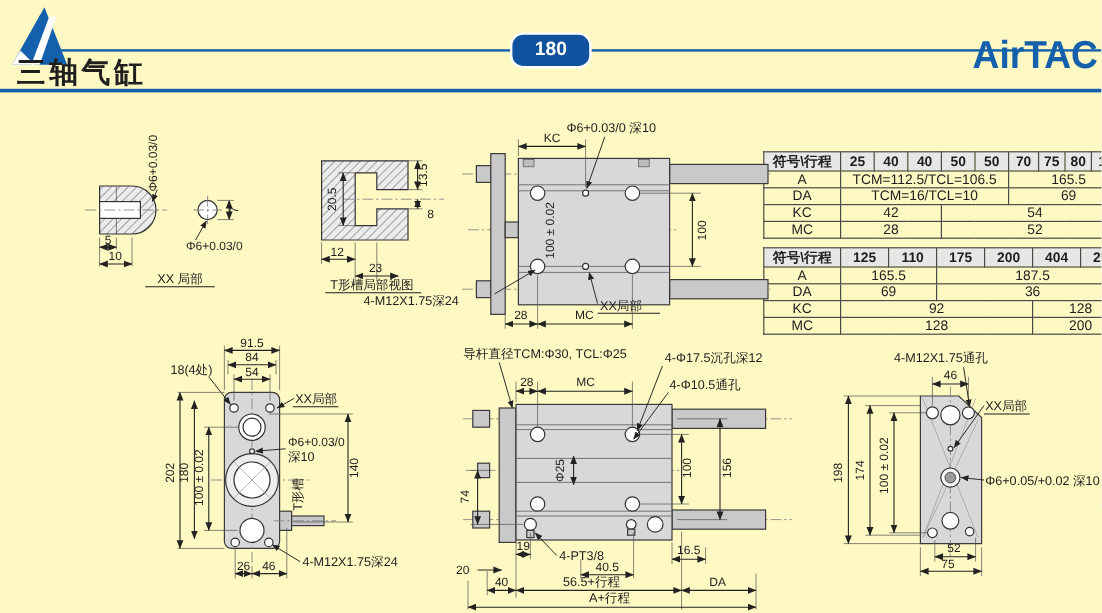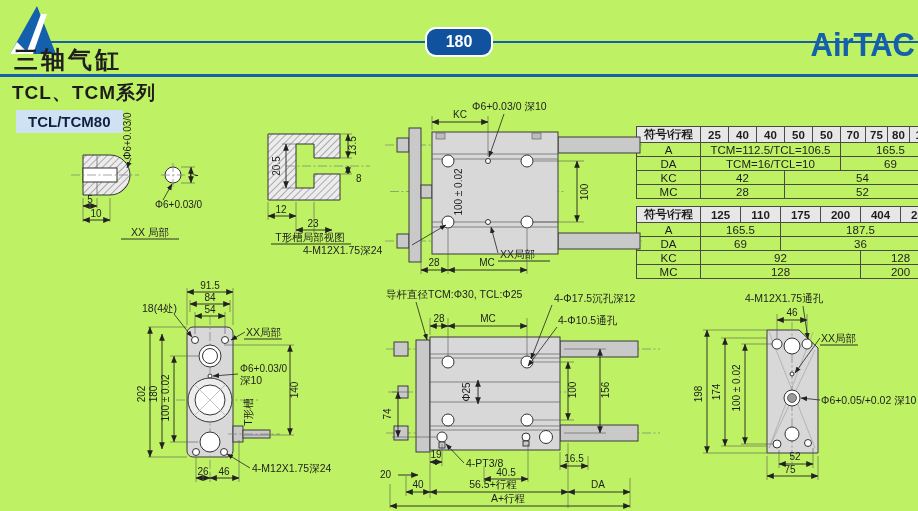--- a/index.html
+++ b/index.html
@@ -1,16 +1,16 @@
 <!DOCTYPE html>
 <html><head>
 <meta charset="utf-8">
 <style>
   html,body{margin:0;padding:0;background:#f2f2f2;}
-  .page{position:relative;width:918px;height:511px;background:#bef264;overflow:hidden;
+  .page{position:relative;width:918px;height:511px;background:#fef9c3;overflow:hidden;
         font-family:"Liberation Sans",sans-serif;color:#1d1d1d;}
   
   .rule1{position:absolute;top:41px;left:36px;right:0;height:2px;background:#1560ac;}
   .rule2{position:absolute;top:74px;left:0;right:0;height:3px;background:#1560ac;}
   .page-badge{position:absolute;top:29px;left:427px;width:64px;height:26px;background:#10529e;
               border-radius:9px;color:#fff;font-weight:bold;font-size:16px;text-align:center;
               line-height:26px;box-shadow:0 0 0 2px #fff;}
   .doc-title{position:absolute;left:14px;top:44px;font-size:24px;font-weight:bold;
              letter-spacing:3px;color:#1f1f1f;}
   .brand{position:absolute;right:3px;top:28px;font-size:31px;font-weight:bold;color:#1560ac;
@@ -60,22 +60,20 @@
   <div class="rule1"></div>
   <svg class="panel" style="left:7px;top:2px" width="52" height="56" viewBox="0 0 52 56">
     <polygon points="3,52 30,4 49,52" fill="#1560ac"></polygon>
     <polygon points="19,52 34,12 40,12 26,52" fill="#fff"></polygon>
     <polygon points="3,52 10,40 22,52" fill="#fff"></polygon>
   </svg>
   <div class="page-badge">180</div>
   <div class="doc-title">三轴气缸</div>
   <div class="brand">AirTAC</div>
   <div class="rule2"></div>
-  <div class="series">TCL、TCM系列</div>
-  <div class="model-badge">TCL/TCM80</div>
 
   <table class="spec" style="left:612px;top:126px">
     <colgroup>
         <col style="width:64px">
         <col style="width:28px">
         <col style="width:28px">
         <col style="width:28px">
         <col style="width:28px">
         <col style="width:28px">
         <col style="width:25px">

